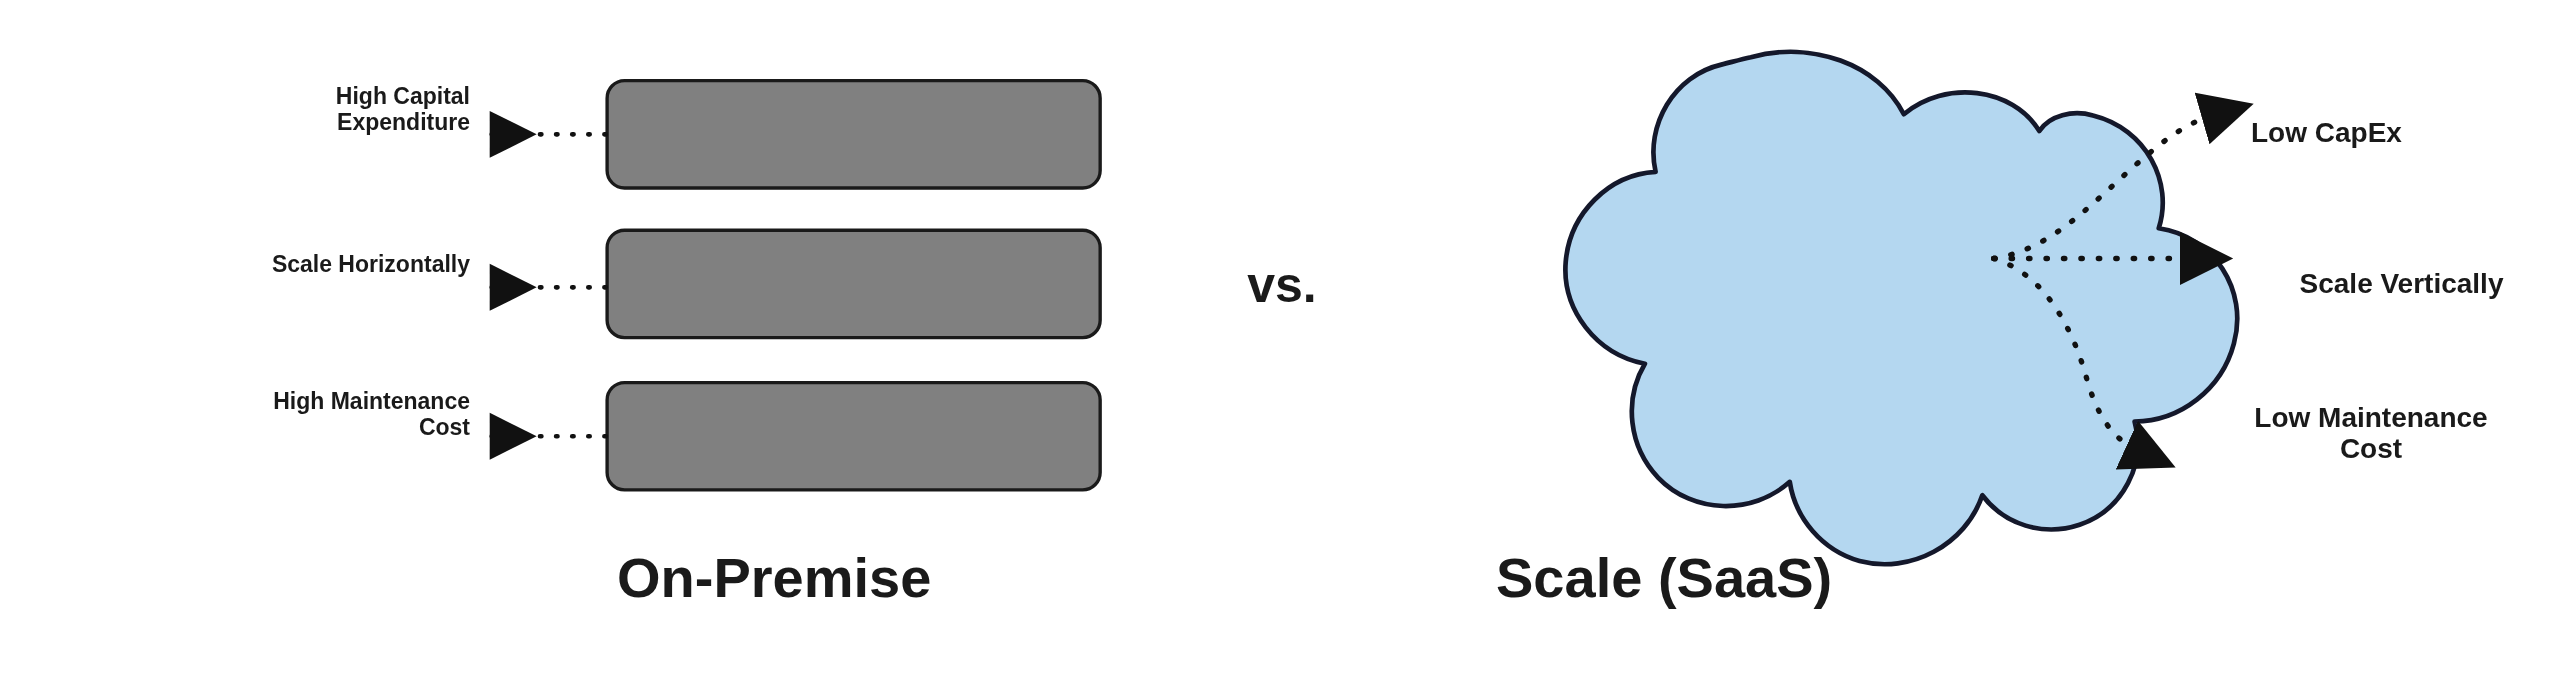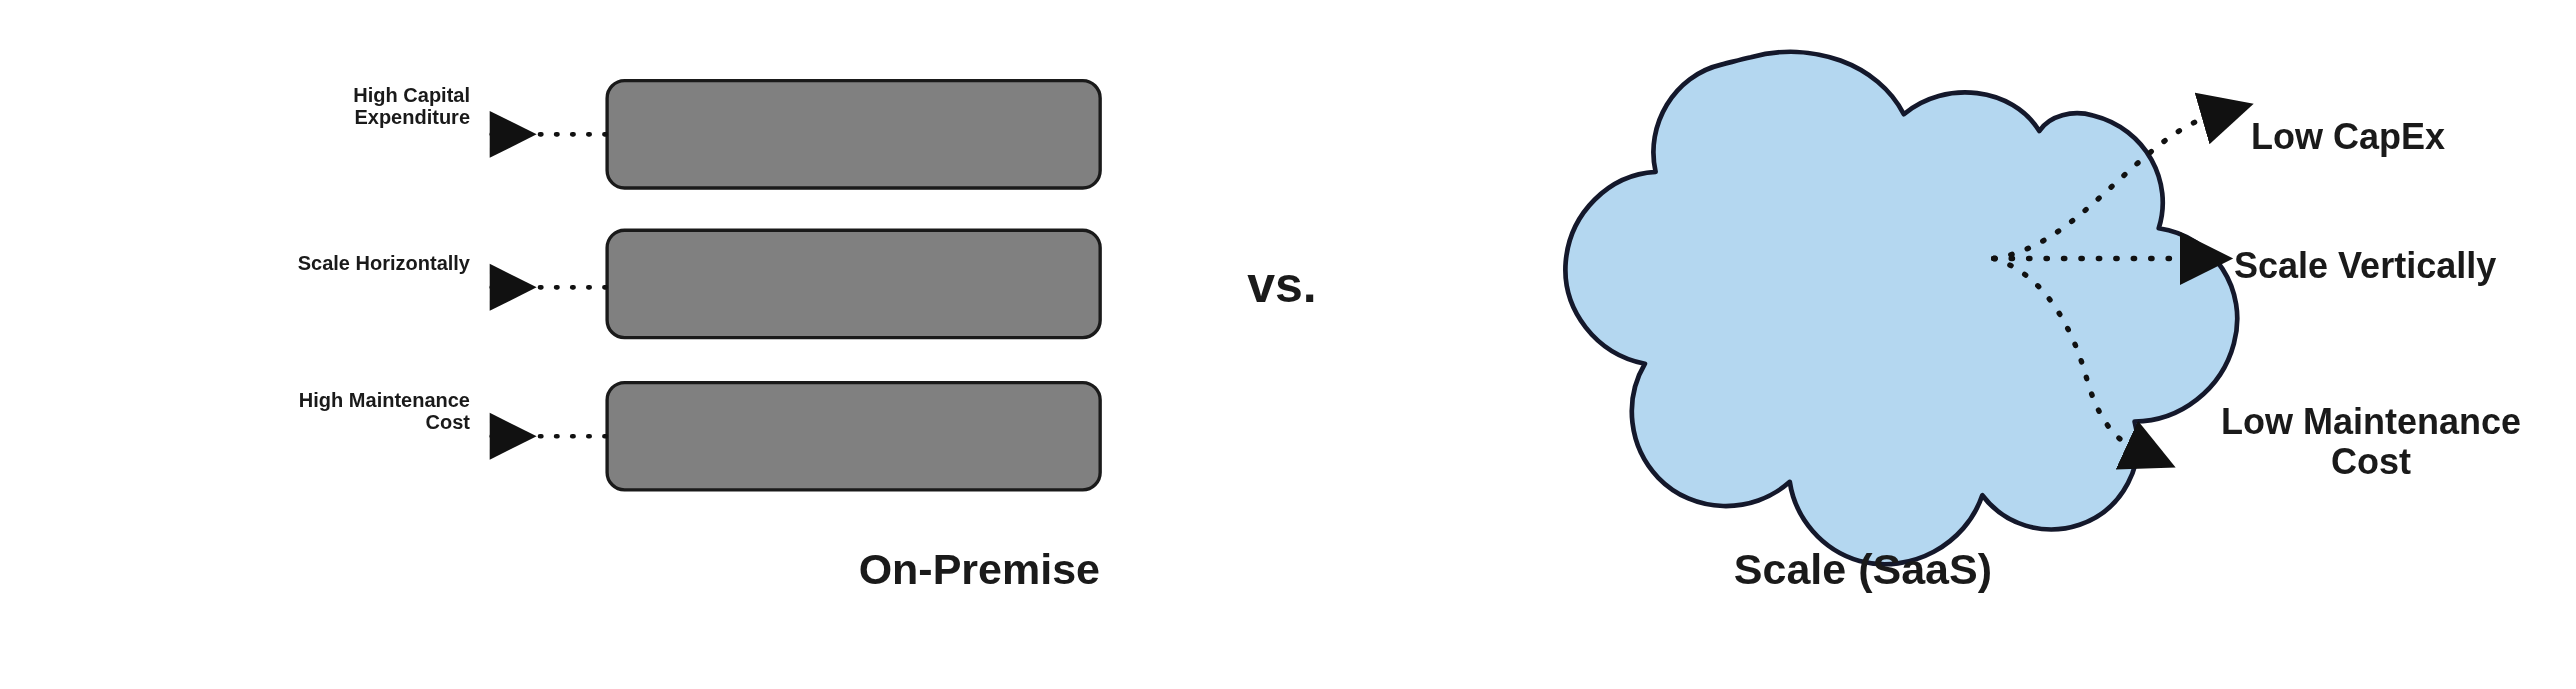--- a/index.html
+++ b/index.html
@@ -27,54 +27,54 @@
   .label {
     position: absolute;
     font-family: "Liberation Sans", sans-serif;
     font-weight: bold;
     color: #1a1a1a;
     line-height: 1.12;
     white-space: pre-line;
   }
   
   .left-label {
-    font-size: 20px;
+    font-size: 23px;
     text-align: right;
     right: 2113px;   
   }
   .lbl-capex   { top: 84px; right: 2106px; width: 429px; }
   .lbl-scaleh  { top: 252px; right: 2106px; width: 429px; }
   .lbl-maint   { top: 389px; right: 2106px; width: 429px; }
 
   
   .right-label {
-    font-size: 36px;
+    font-size: 28px;
     text-align: left;
   }
   .lbl-lowcapex { top: 117px;  left: 2251px; width: 315px; }
-  .lbl-scalev   { top: 246px;  left: 2234px; width: 335px; }
+  .lbl-scalev   { top: 268px;  left: 2234px; width: 335px; text-align: center; }
   .lbl-lowmaint { top: 402px;  left: 2180px; width: 382px; text-align: center; }
 
   .vs-label {
     position: absolute;
     top: 256px;
     left: 1208px;
     width: 148px;
     text-align: center;
     font-size: 50px;
     font-weight: bold;
     color: #1a1a1a;
     font-family: "Liberation Sans", sans-serif;
   }
   .title-label {
     position: absolute;
-    font-size: 43px;
+    font-size: 56px;
     font-weight: bold;
     color: #1a1a1a;
-    text-align: right;
+    text-align: left;
     font-family: "Liberation Sans", sans-serif;
   }
   .title-onprem { top: 545px; left: 617px;  width: 483px; }
   .title-cloud  { top: 545px; left: 1496px; width: 496px; }
 </style>
 </head>
 <body>
 
 <div id="canvas">
 

